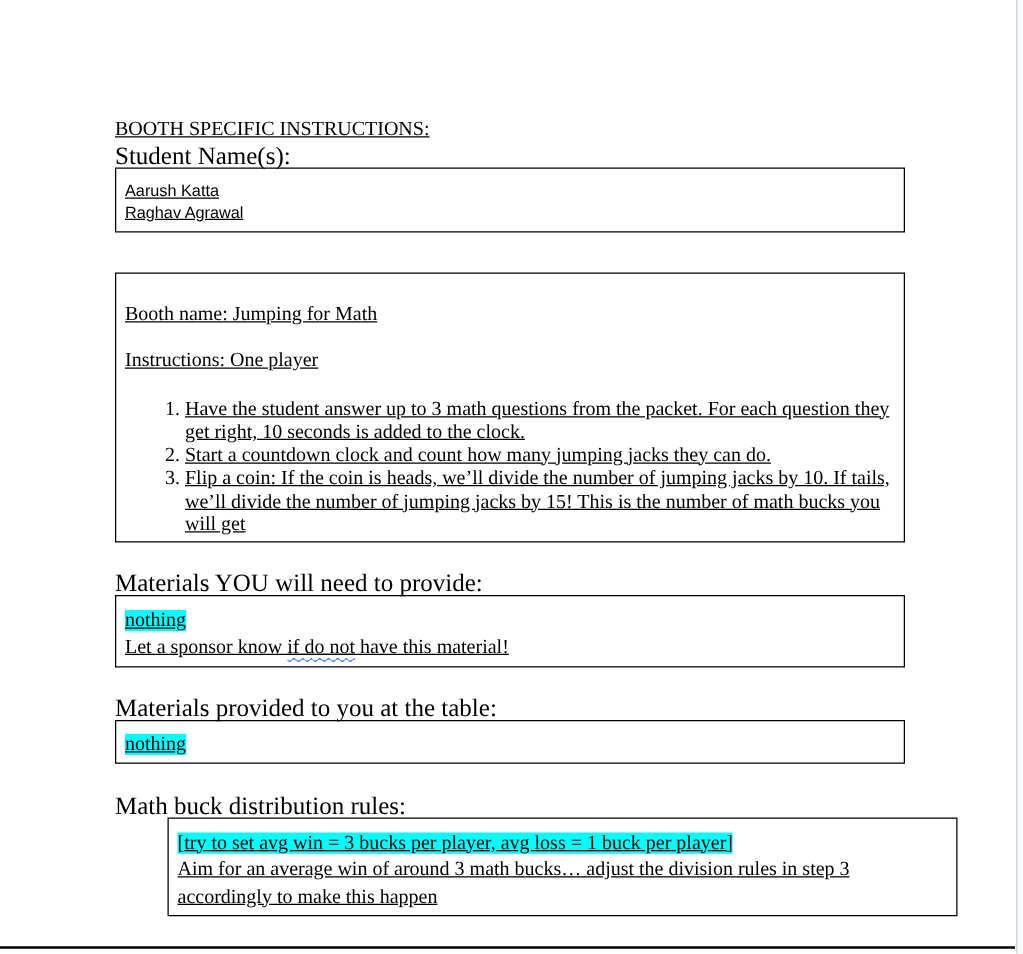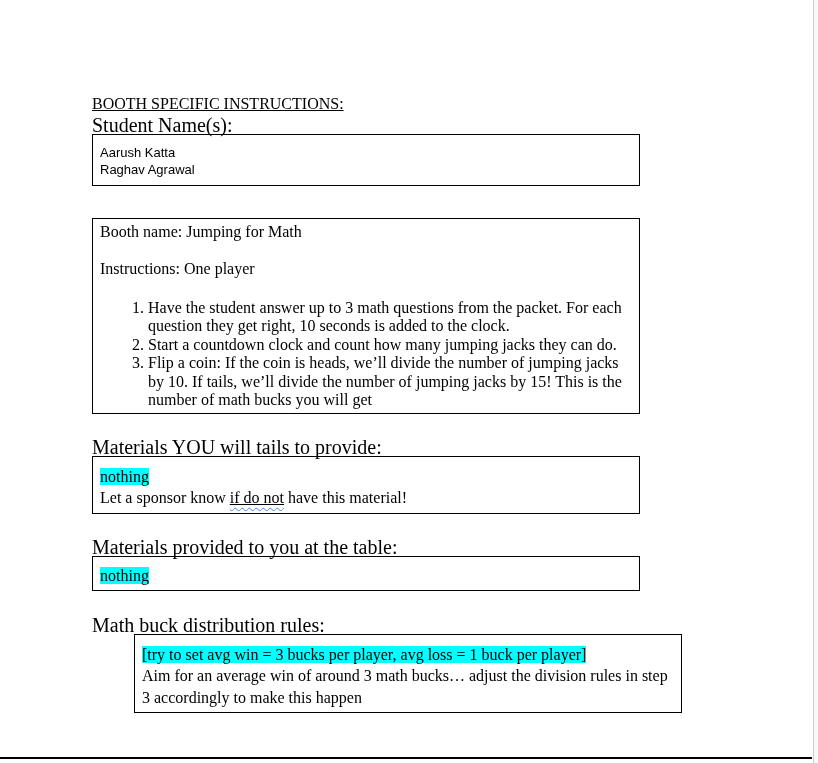--- a/index.html
+++ b/index.html
@@ -23,32 +23,33 @@
     font-weight: 400;
     text-decoration: underline;
     margin-bottom: 3px;
   }
   .field-label {
     font-size: 20px;
     line-height: 18px;
   }
   .field-box {
     border: 1.34px solid #000000;
-    width: 548px;
+    width: 632px;
     cursor: text;
+    text-decoration: underline;
   }
   .box-names {
     padding: 9px 7px 7px;
     font-family: "Liberation Sans", sans-serif;
     font-size: 13px;
     line-height: 17px;
     margin-bottom: 26px;
   }
   .box-rules {
-    padding: 4px 7px 3px;
+    padding: 24px 7px 3px;
     font-size: 16px;
     line-height: 18.5px;
     margin-bottom: 24px;
     margin-top: 32px;
   }
   .blank-line { height: 18.5px; }
   .blank-line-sm { height: 20px; }
   .box-rules ol {
     margin: 0;
     padding-left: 48px;
@@ -123,21 +124,21 @@
     <div class="blank-line"></div>
     <div>Instructions: One player</div>
     <div class="blank-line-sm"></div>
     <ol>
       <li>Have the student answer up to 3 math questions from the packet. For each question they get right, 10 seconds is added to the clock.</li>
       <li>Start a countdown clock and count how many jumping jacks they can do.</li>
       <li>Flip a coin: If the coin is heads, we’ll divide the number of jumping jacks by 10. If tails, we’ll divide the number of jumping jacks by 15! This is the number of math bucks you will get</li>
     </ol>
   </div>
 
-  <div class="field-label">Materials YOU will tails to provide:</div>
+  <div class="field-label">Materials YOU will need to provide:</div>
   <div class="field-box box-mat1">
     <div><span class="hl">nothing</span></div>
     <div><span>Let a sponsor know </span><span class="phrase-underline"><span class="grammar-wavy">if do not</span></span><span> have this material!</span></div>
   </div>
 
   <div class="field-label">Materials provided to you at the table:</div>
   <div class="field-box box-mat2">
     <div><span class="hl">nothing</span></div>
   </div>
 

